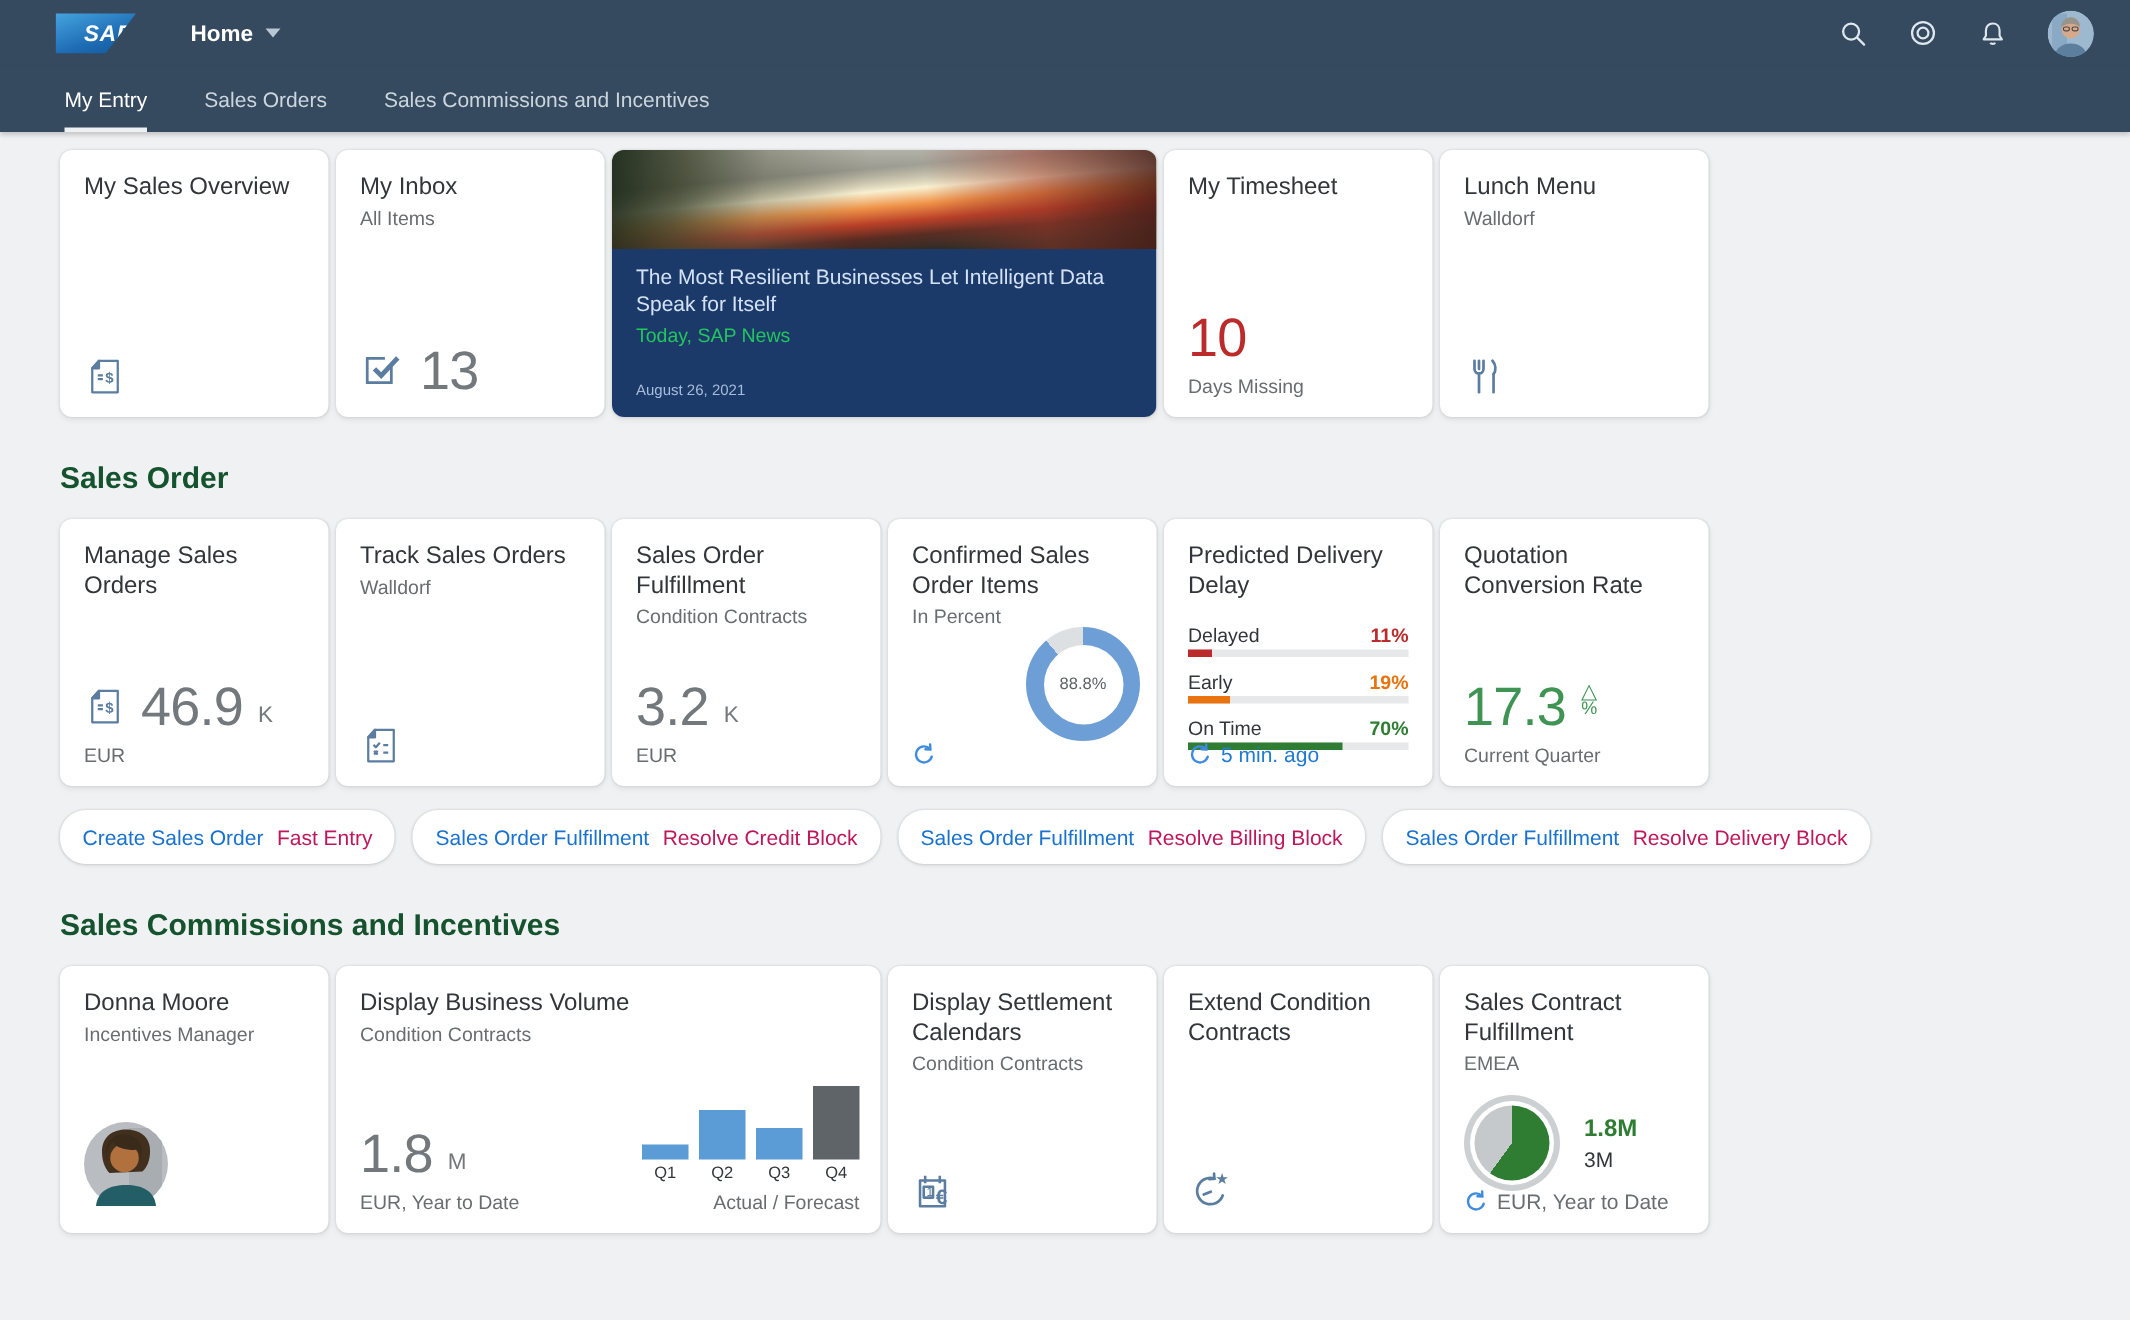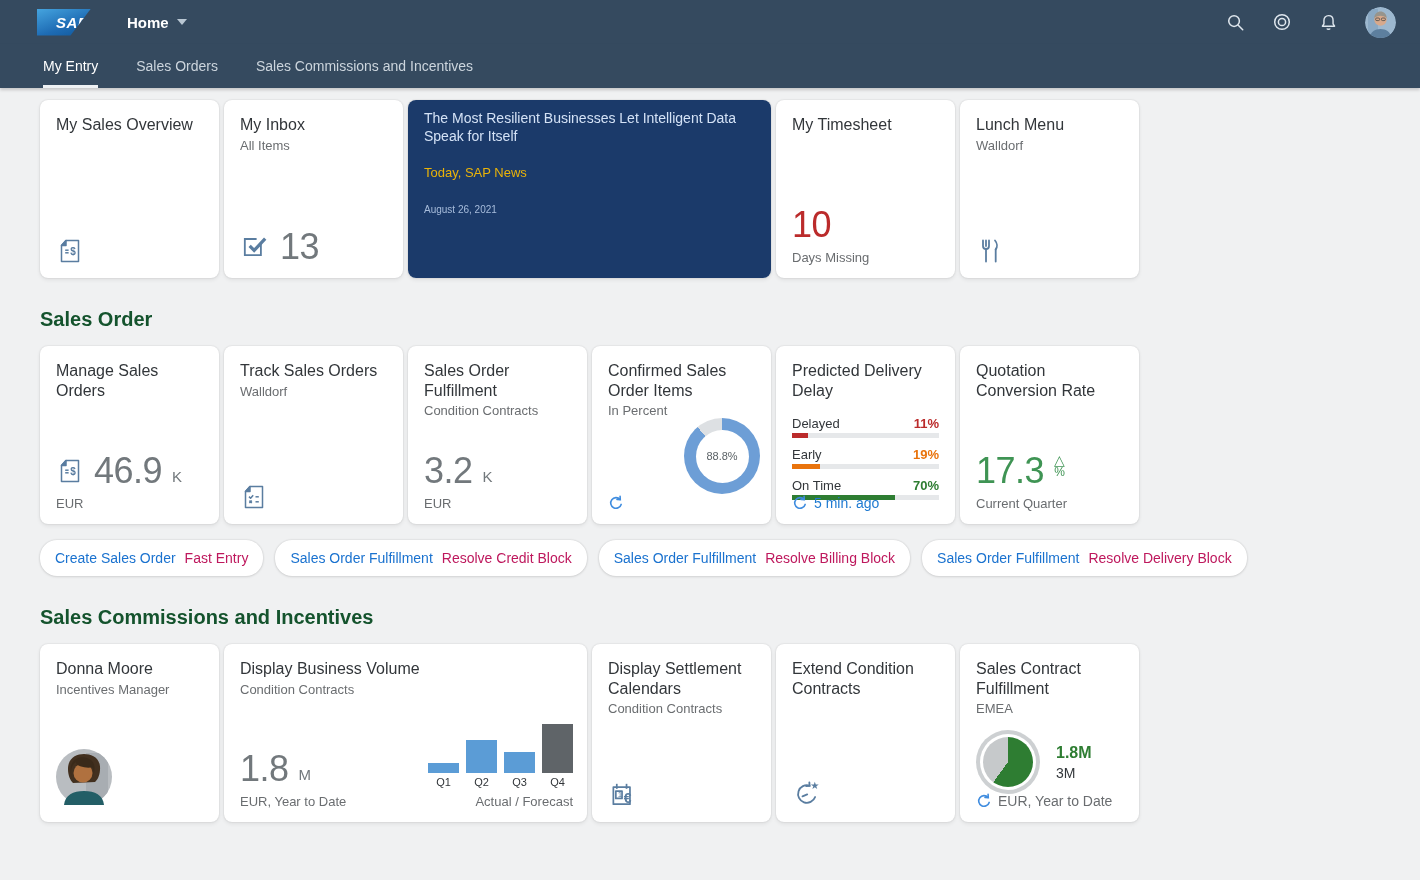--- a/index.html
+++ b/index.html
@@ -50,32 +50,32 @@
   .kpi-row { display:flex; align-items:center; gap:10px; }
   .kpi { font-size:36px; font-weight:200; color:#72787c; letter-spacing:-.5px; line-height:1; }
   .kpi-scale { font-size:15px; color:#72787c; align-self:flex-end; margin-bottom:4px; }
   .kpi-unit { font-size:13px; color:#6a6d70; margin-top:7px; }
   .kpi.red { color:#bb2b2b; }
   .kpi.green { color:#3f9454; }
   .dev-block { display:flex; flex-direction:column; align-items:center; line-height:1; color:#3f9454; align-self:flex-start; margin-left:2px; }
   .dev-tri { font-size:14px; }
   .dev-pct { font-size:12px; margin-top:-1px; }
   
-  .tile.news { padding:0; overflow:hidden; display:flex; flex-direction:row; }
+  .tile.news { padding:0; overflow:hidden; display:flex; flex-direction:column; }
   .news-img {
     height:87px;
     background:
       linear-gradient(100deg, rgba(30,42,26,.95) 0%, rgba(58,66,44,.8) 13%, rgba(92,96,74,.35) 28%, rgba(0,0,0,0) 46%),
       linear-gradient(80deg, rgba(0,0,0,0) 58%, rgba(150,50,35,.5) 78%, rgba(70,28,22,.85) 100%),
       linear-gradient(175deg, rgba(255,255,255,0) 28%, rgba(255,246,214,.95) 44%, rgba(255,152,70,.9) 55%, rgba(205,62,36,.85) 66%, rgba(120,36,26,.55) 76%, rgba(0,0,0,0) 88%),
       linear-gradient(180deg, #b3b2a8 0%, #8d8c82 30%, #5a5c52 58%, #37392f 82%, #2a2c26 100%);
   }
   .news-body { flex:1; background:#1b3a6a; padding:9px 16px 12px; }
   .news-headline { color:#d4e2f6; font-size:14px; line-height:1.3; }
-  .news-source { color:#eab308; font-size:13px; margin-top:20px; }
+  .news-source { color:#22c55e; font-size:13px; margin-top:5px; }
   .news-date { color:#a7bcdb; font-size:10px; margin-top:24px; }
   
   .section-title { font-size:20px; color:#14532d; margin:30px 0 15px 0; }
   
   .donut { position:absolute; right:11px; top:72px; width:76px; height:76px; border-radius:50%; display:flex; align-items:center; justify-content:center; }
   .donut-hole { width:53px; height:53px; border-radius:50%; background:#fff; display:flex; align-items:center; justify-content:center; font-size:11px; color:#5b6266; }
   .refresh-foot { position:absolute; left:16px; bottom:13px; display:flex; align-items:center; gap:6px; font-size:14px; color:#1f7ad1; }
   .refresh-foot.gray { color:#6a6d70; }
   
   .cmp-wrap { margin-top:16px; }

